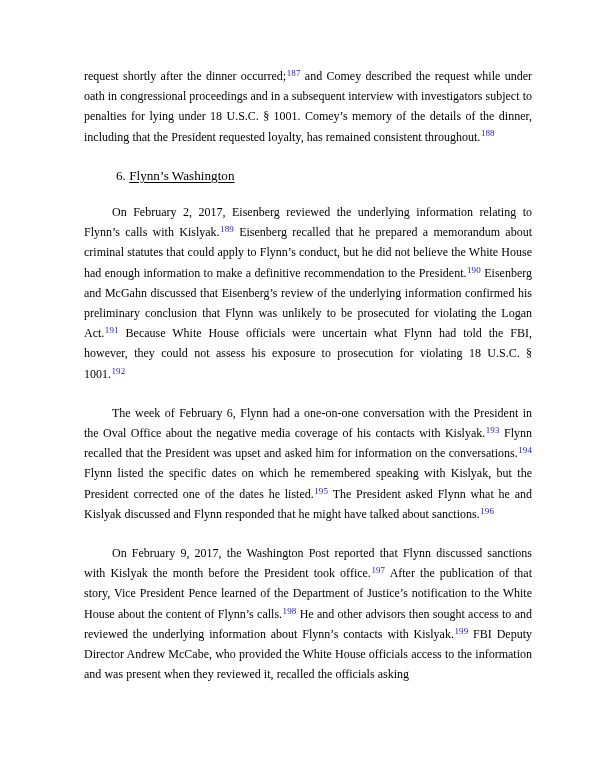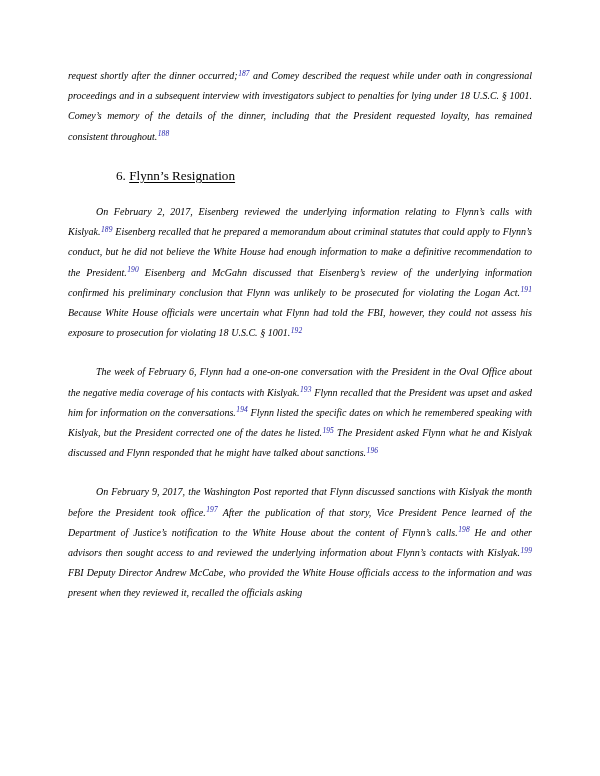--- a/index.html
+++ b/index.html
@@ -19,28 +19,27 @@
     width: 600px;
     height: 776px;
     background: #ffffff;
     box-sizing: border-box;
     padding: 66px 68px 0 68px;
   }
   .textblock {
     width: 464px;
   }
   p.para {
-    margin: 0 0 19px 0;
-    font-size: 10px;
+    margin: 0 0 19px 16px;
+    font-size: 12px;
     line-height: 20.2px;
     text-align: justify;
     text-indent: 28px;
     word-spacing: 0.1px;
     hyphens: none;
-    font-style: italic;
   }
   p.para.no-indent {
     text-indent: 0;
   }
   h2.heading {
     margin: 0 0 16px 0;
     padding-left: 48px;
     font-size: 13.2px;
     line-height: 20.2px;
     font-weight: normal;
@@ -67,21 +66,21 @@
 
 <div class="page">
   <div class="textblock">
 
     <p class="para no-indent">
       <span>request shortly after the dinner occurred;</span><sup class="fn">187</sup><span> and Comey described the request while under oath in congressional proceedings and in a subsequent interview with investigators subject to penalties for lying under 18 U.S.C. § 1001. Comey’s memory of the details of the dinner, including that the President requested loyalty, has remained consistent throughout.</span><sup class="fn">188</sup>
     </p>
 
     <h2 class="heading">
       <span class="num">6.</span>
-      <span class="title">Flynn’s Resignation</span>
+      <span class="title">Flynn’s Washington</span>
     </h2>
 
     <p class="para">
       <span>On February 2, 2017, Eisenberg reviewed the underlying information relating to Flynn’s calls with Kislyak.</span><sup class="fn">189</sup><span> Eisenberg recalled that he prepared a memorandum about criminal statutes that could apply to Flynn’s conduct, but he did not believe the White House had enough information to make a definitive recommendation to the President.</span><sup class="fn">190</sup><span> Eisenberg and McGahn discussed that Eisenberg’s review of the underlying information confirmed his preliminary conclusion that Flynn was unlikely to be prosecuted for violating the Logan Act.</span><sup class="fn">191</sup><span> Because White House officials were uncertain what Flynn had told the FBI, however, they could not assess his exposure to prosecution for violating 18 U.S.C. § 1001.</span><sup class="fn">192</sup>
     </p>
 
     <p class="para">
       <span>The week of February 6, Flynn had a one-on-one conversation with the President in the Oval Office about the negative media coverage of his contacts with Kislyak.</span><sup class="fn">193</sup><span> Flynn recalled that the President was upset and asked him for information on the conversations.</span><sup class="fn">194</sup><span> Flynn listed the specific dates on which he remembered speaking with Kislyak, but the President corrected one of the dates he listed.</span><sup class="fn">195</sup><span> The President asked Flynn what he and Kislyak discussed and Flynn responded that he might have talked about sanctions.</span><sup class="fn">196</sup>
     </p>
 

